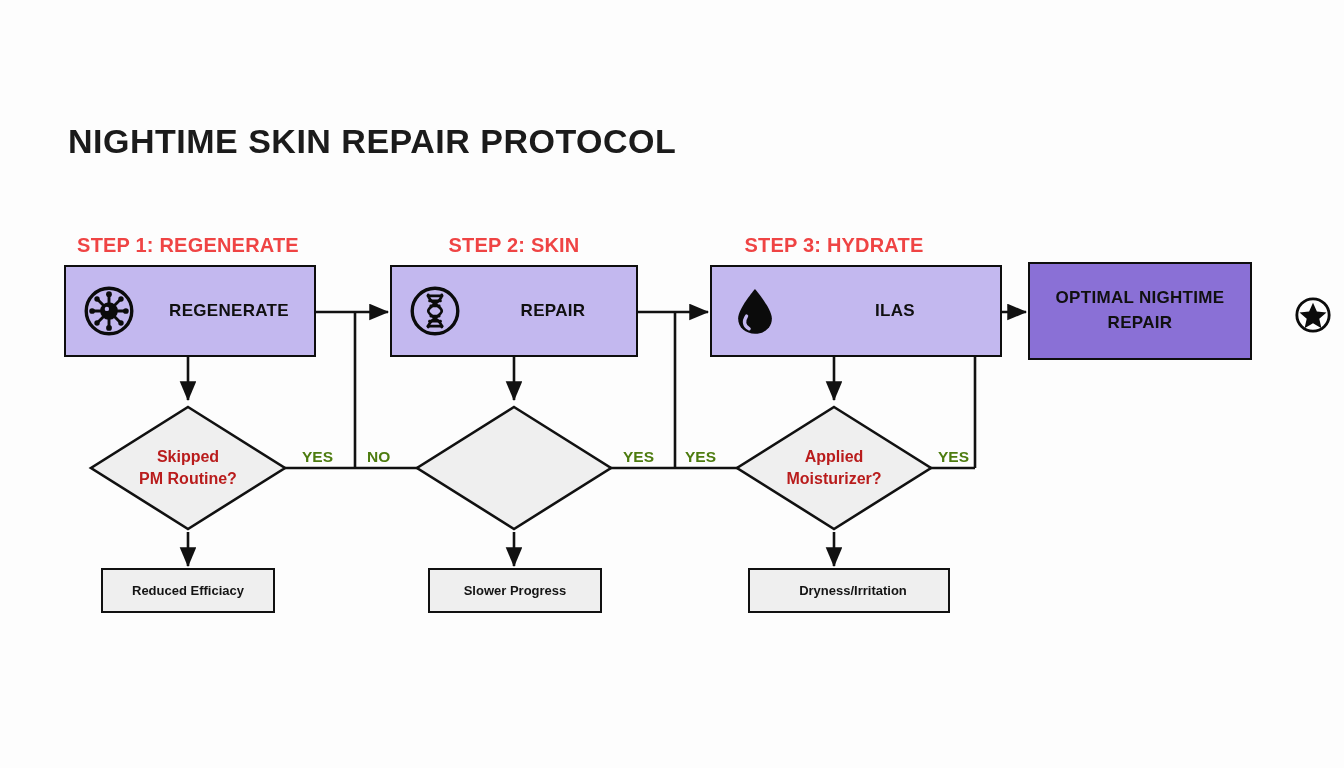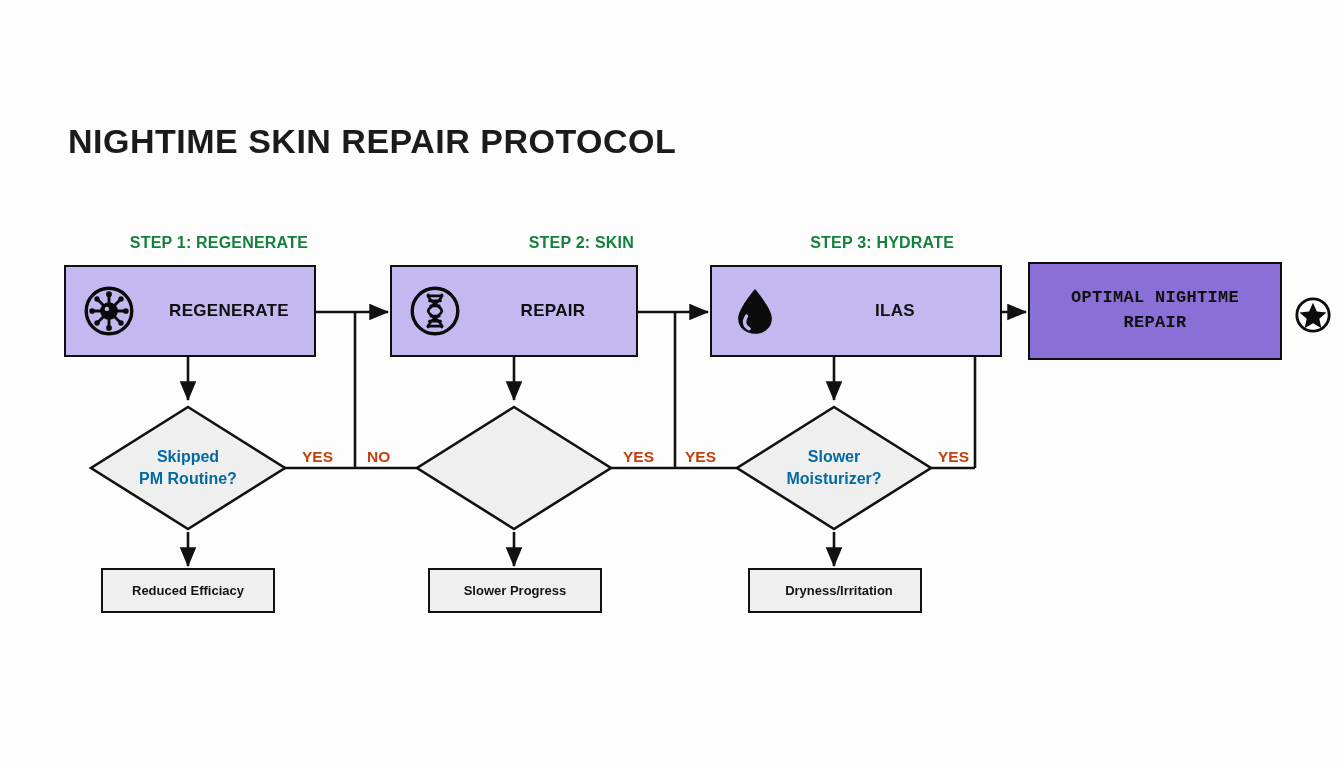--- a/index.html
+++ b/index.html
@@ -26,26 +26,26 @@
     top: 122px;
     font-size: 34px;
     font-weight: bold;
     letter-spacing: 0.5px;
     color: #1b1b1b;
     white-space: nowrap;
   }
   
   .step-caption {
     position: absolute;
-    font-size: 16px;
-    font-weight: bold;
-    color: #15803d;
+    font-size: 20px;
+    font-weight: bold;
+    color: #ef4444;
     letter-spacing: 0.2px;
     white-space: nowrap;
-    text-align: right;
+    text-align: center;
   }
   
   .stage-box {
     position: absolute;
     border: 2.5px solid #0e0e0e;
     background: #c3b8ef;
     box-sizing: border-box;
     display: flex;
     align-items: center;
   }
@@ -97,21 +97,21 @@
   }
   .diamond-text {
     position: absolute;
     left: 0;
     top: 50%;
     transform: translateY(-50%);
     width: 100%;
     text-align: center;
     font-size: 16px;
     font-weight: bold;
-    color: #0369a1;
+    color: #b91c1c;
     line-height: 1.4;
     pointer-events: none;
   }
   
   .outcome-box {
     position: absolute;
     border: 2.2px solid #111111;
     background: #efefef;
     box-sizing: border-box;
     display: flex;
@@ -119,21 +119,21 @@
     justify-content: center;
     font-size: 13px;
     font-weight: bold;
     color: #141414;
   }
   
   .edge-label {
     position: absolute;
     font-size: 15.5px;
     font-weight: bold;
-    color: #c2410c;
+    color: #4d7c0f;
     white-space: nowrap;
   }
 </style>
 </head>
 <body>
 
 <svg id="canvas" width="1344" height="768" viewBox="0 0 1344 768">
   <defs>
     <marker id="arrow" markerWidth="9" markerHeight="9" refX="7.2" refY="3.2" orient="auto" markerUnits="strokeWidth">
       <path d="M0,0 L7.6,3.2 L0,6.4 z" fill="#111111"></path>
@@ -223,21 +223,21 @@
 </div>
 
 <div class="stage-box" style="left:710px; top:265px; width:292px; height:92px;">
   <svg class="stage-icon" viewBox="0 0 64 64">
     <path d="M32,6 C32,6 52,29 52,41 C52,52 43,59 32,59 C21,59 12,52 12,41 C12,29 32,6 32,6 Z" fill="#0b0b0b"></path>
     <path d="M22,38 C18,44 19,50 25,53" fill="none" stroke="#c3b8ef" stroke-width="4" stroke-linecap="round"></path>
   </svg>
   <div class="stage-label">ILAS</div>
 </div>
 
-<div class="stage-box final" style="left:1028px; top:262px; width:254px; height:98px;font-family:Liberation Mono, monospace;">
+<div class="stage-box final" style="left:1028px; top:262px; width:224px; height:98px;">
   <div class="final-label">OPTIMAL NIGHTIME REPAIR</div>
 </div>
 
 <svg id="star-badge" viewBox="0 0 40 40">
   <circle cx="20" cy="20" r="17" fill="none" stroke="#0b0b0b" stroke-width="3"></circle>
   <path d="M20,7 L24.1,16.4 L34.2,17.3 L26.6,24 L28.9,33.9 L20,28.6 L11.1,33.9 L13.4,24 L5.8,17.3 L15.9,16.4 Z" fill="#0b0b0b"></path>
 </svg>
 
 <div class="diamond-wrap" style="left:88px; top:404px; width:200px; height:128px;">
   <svg width="200" height="128" viewBox="0 0 200 128">
@@ -253,26 +253,26 @@
   <svg width="200" height="128" viewBox="0 0 200 128">
     <polygon points="100,3 197,64 100,125 3,64" fill="#efefef" stroke="#111111" stroke-width="2.6"></polygon>
   </svg>
 </div>
 
 <div class="diamond-wrap" style="left:734px; top:404px; width:200px; height:128px;">
   <svg width="200" height="128" viewBox="0 0 200 128">
     <polygon points="100,3 197,64 100,125 3,64" fill="#efefef" stroke="#111111" stroke-width="2.6"></polygon>
   </svg>
   <div class="diamond-text">
-    <span>Slower</span><br>
+    <span>Applied</span><br>
     <span>Moisturizer?</span>
   </div>
 </div>
 
 <div class="outcome-box" style="left:101px; top:568px; width:174px; height:45px;">Reduced Efficiacy</div>
 <div class="outcome-box" style="left:428px; top:568px; width:174px; height:45px;">Slower Progress</div>
-<div class="outcome-box" style="left:748px; top:568px; width:174px; height:45px;padding-left:8px;">Dryness/Irritation</div>
+<div class="outcome-box" style="left:748px; top:568px; width:202px; height:45px;padding-left:8px;">Dryness/Irritation</div>
 
 <div class="edge-label" style="left:302px; top:448px;">YES</div>
 <div class="edge-label" style="left:367px; top:448px;">NO</div>
 <div class="edge-label" style="left:623px; top:448px;">YES</div>
 <div class="edge-label" style="left:685px; top:448px;">YES</div>
 <div class="edge-label" style="left:938px; top:448px;">YES</div>
 
 </body></html>

